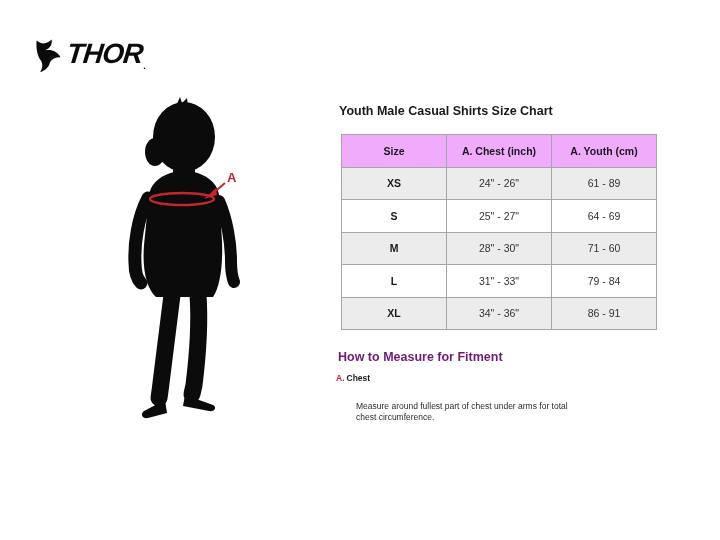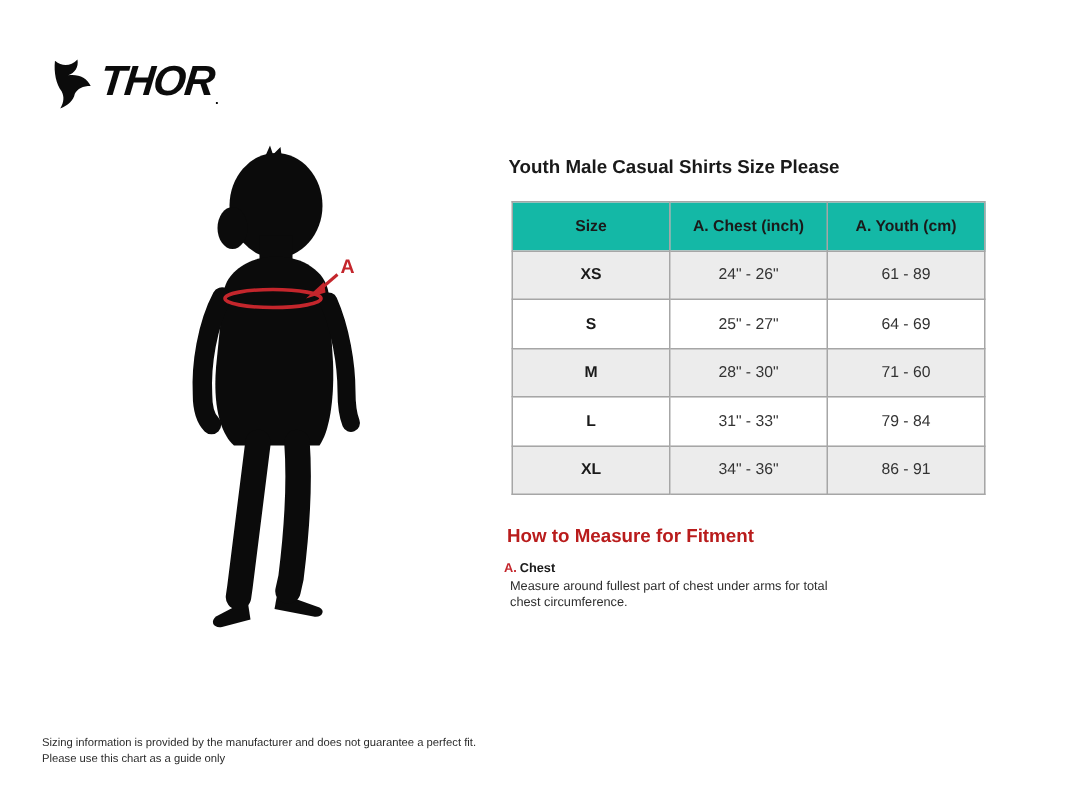--- a/index.html
+++ b/index.html
@@ -57,38 +57,38 @@
     border-collapse:collapse;
     table-layout:fixed;
   }
   .size-table th, .size-table td {
     border:1px solid #a6a6a6;
     height:32.5px;
     text-align:center; vertical-align:middle;
     font-size:10.5px;
     padding:0;
   }
-  .size-table th { background:#14b8a6; font-weight:bold; color:#1a1a1a; }
+  .size-table th { background:#f0abfc; font-weight:bold; color:#1a1a1a; }
   .size-table tbody tr:nth-child(odd) td { background:#ececec; }
   .size-table td.size-cell { font-weight:bold; color:#1a1a1a; }
   .size-table td { color:#333333; }
 
   
   .howto-title {
     position:absolute; left:338px; top:350px;
-    margin:0; font-size:12.5px; font-weight:bold; color:#b91c1c;
+    margin:0; font-size:12.5px; font-weight:bold; color:#701a75;
   }
   .measure-name {
     position:absolute; left:336px; top:373px;
     font-size:8.5px; font-weight:bold; color:#1a1a1a;
   }
   .measure-name .red { color:#c4262c; margin-right:2px; }
   .measure-desc {
     position:absolute; left:340px; top:385px;
-    margin:0; width:225px;
+    margin:16px; width:225px;
     font-size:8.5px; line-height:1.35; color:#2d2d2d;
   }
 
   
   .footer {
     position:absolute; left:28px; top:490px;
     font-size:7.5px; line-height:1.45; color:#2b2b2b;
   }
 </style>
 </head>
@@ -123,21 +123,21 @@
       </g>
       <g>
         <ellipse cx="64" cy="104" rx="32" ry="6" fill="none" stroke="#c4262c" stroke-width="2.4"></ellipse>
         <path d="M93,100 L107,88" stroke="#c4262c" stroke-width="2" fill="none"></path>
         <path d="M86,104 L98,93 L99,100 Z" fill="#c4262c"></path>
       </g>
     </svg>
     <span class="measure-label">A</span>
   </div>
 
-  <h1 class="chart-title">Youth Male Casual Shirts Size Please</h1>
+  <h1 class="chart-title">Youth Male Casual Shirts Size Chart</h1>
 
   <table class="size-table">
     <thead>
       <tr>
         <th>Size</th>
         <th>A. Chest (inch)</th>
         <th>A. Youth (cm)</th>
       </tr>
     </thead>
     <tbody>
@@ -168,18 +168,14 @@
       </tr>
     </tbody>
   </table>
 
   <h2 class="howto-title">How to Measure for Fitment</h2>
   <div class="measure-name">
     <span class="red">A.</span><span>Chest</span>
   </div>
   <p class="measure-desc">Measure around fullest part of chest under arms for total chest circumference.</p>
 
-  <div class="footer">
-    <div>Sizing information is provided by the manufacturer and does not guarantee a perfect fit.</div>
-    <div>Please use this chart as a guide only</div>
-  </div>
 
 </div>
 
 </body></html>

